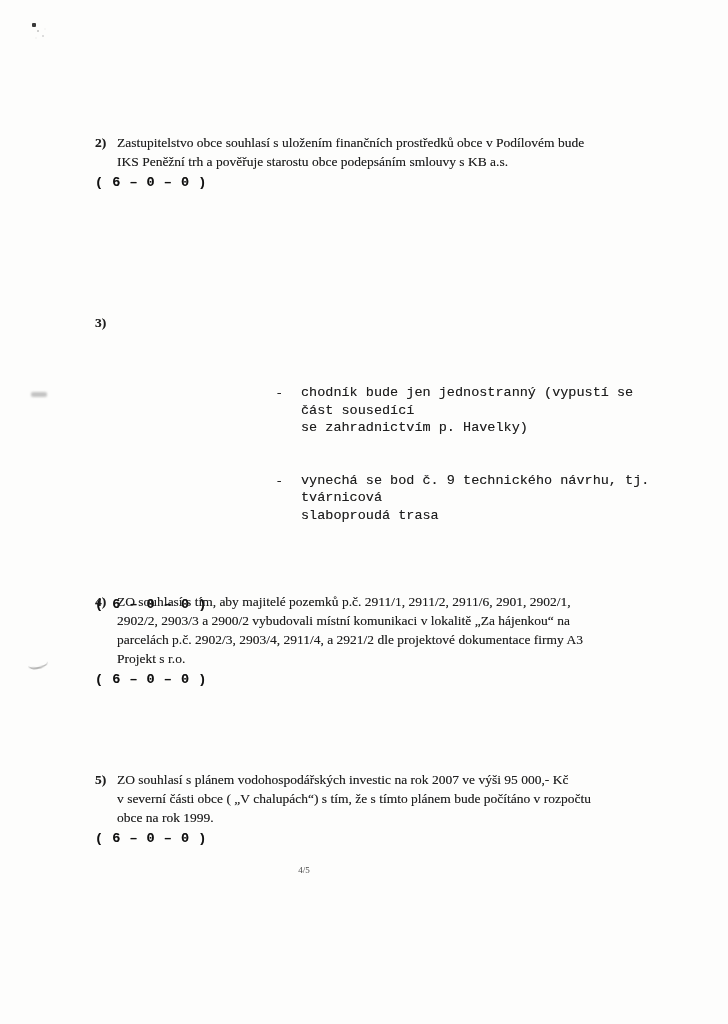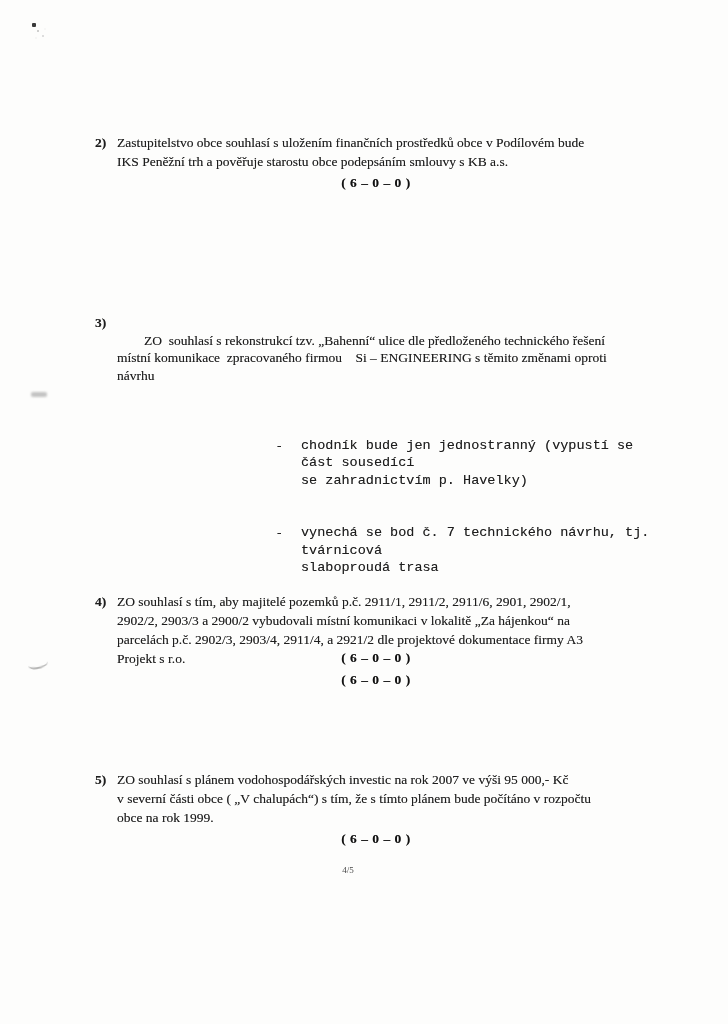--- a/index.html
+++ b/index.html
@@ -54,37 +54,37 @@
   .bullet-text {
     flex: 1 1 auto;
     white-space: pre-wrap;
     font-family: Liberation Mono, monospace;
   }
   .addendum {
     margin-left: -3px;
     white-space: pre-wrap;
   }
   .vote {
-    text-align: center;
+    text-align: left;
     font-weight: bold;
     color: #111;
     margin-top: 2px;
     letter-spacing: 0.5px;
+    font-family: Liberation Mono, monospace;
   }
   .footer {
     position: absolute;
     top: 864px;
     left: 0;
     width: 608px;
     text-align: center;
     font-size: 9px;
     line-height: 12px;
     color: #4a4a4a;
     text-shadow: none;
-    padding-left: 44px;
   }
   
   .artifact {
     position: absolute;
     pointer-events: none;
   }
   .artifact-dot {
     top: 23px;
     left: 32px;
     width: 4px;
@@ -131,32 +131,29 @@
       <div class="body">Zastupitelstvo obce souhlasí s uložením finančních prostředků obce v Podílovém bude
 IKS Peněžní trh a pověřuje starostu obce podepsáním smlouvy s KB a.s.</div>
     </div>
     <div class="vote">( 6 – 0 – 0 )</div>
   </div>
 
   <div class="item tight" style="top:314px">
     <div class="item-row">
       <span class="num">3)</span>
       <div class="body">
-        <span>ZO  souhlasí s rekonstrukcí tzv. „Bahenní“ ulice dle předloženého technického řešení
-místní komunikace  zpracovaného firmou    Si – ENGINEERING s těmito změnami oproti
-návrhu</span>
         <div class="bullets">
           <div class="bullet">
             <span class="bullet-dash">-</span>
             <span class="bullet-text">chodník bude jen jednostranný (vypustí se část sousedící
 se zahradnictvím p. Havelky)</span>
           </div>
           <div class="bullet">
             <span class="bullet-dash">-</span>
-            <span class="bullet-text">vynechá se bod č. 7 technického návrhu, tj. tvárnicová
+            <span class="bullet-text">vynechá se bod č. 9 technického návrhu, tj. tvárnicová
 slaboproudá trasa</span>
           </div>
         </div>
       </div>
     </div>
     <div class="vote">( 6 – 0 – 0 )</div>
   </div>
 
   <div class="item" style="top:592px">
     <div class="item-row">

